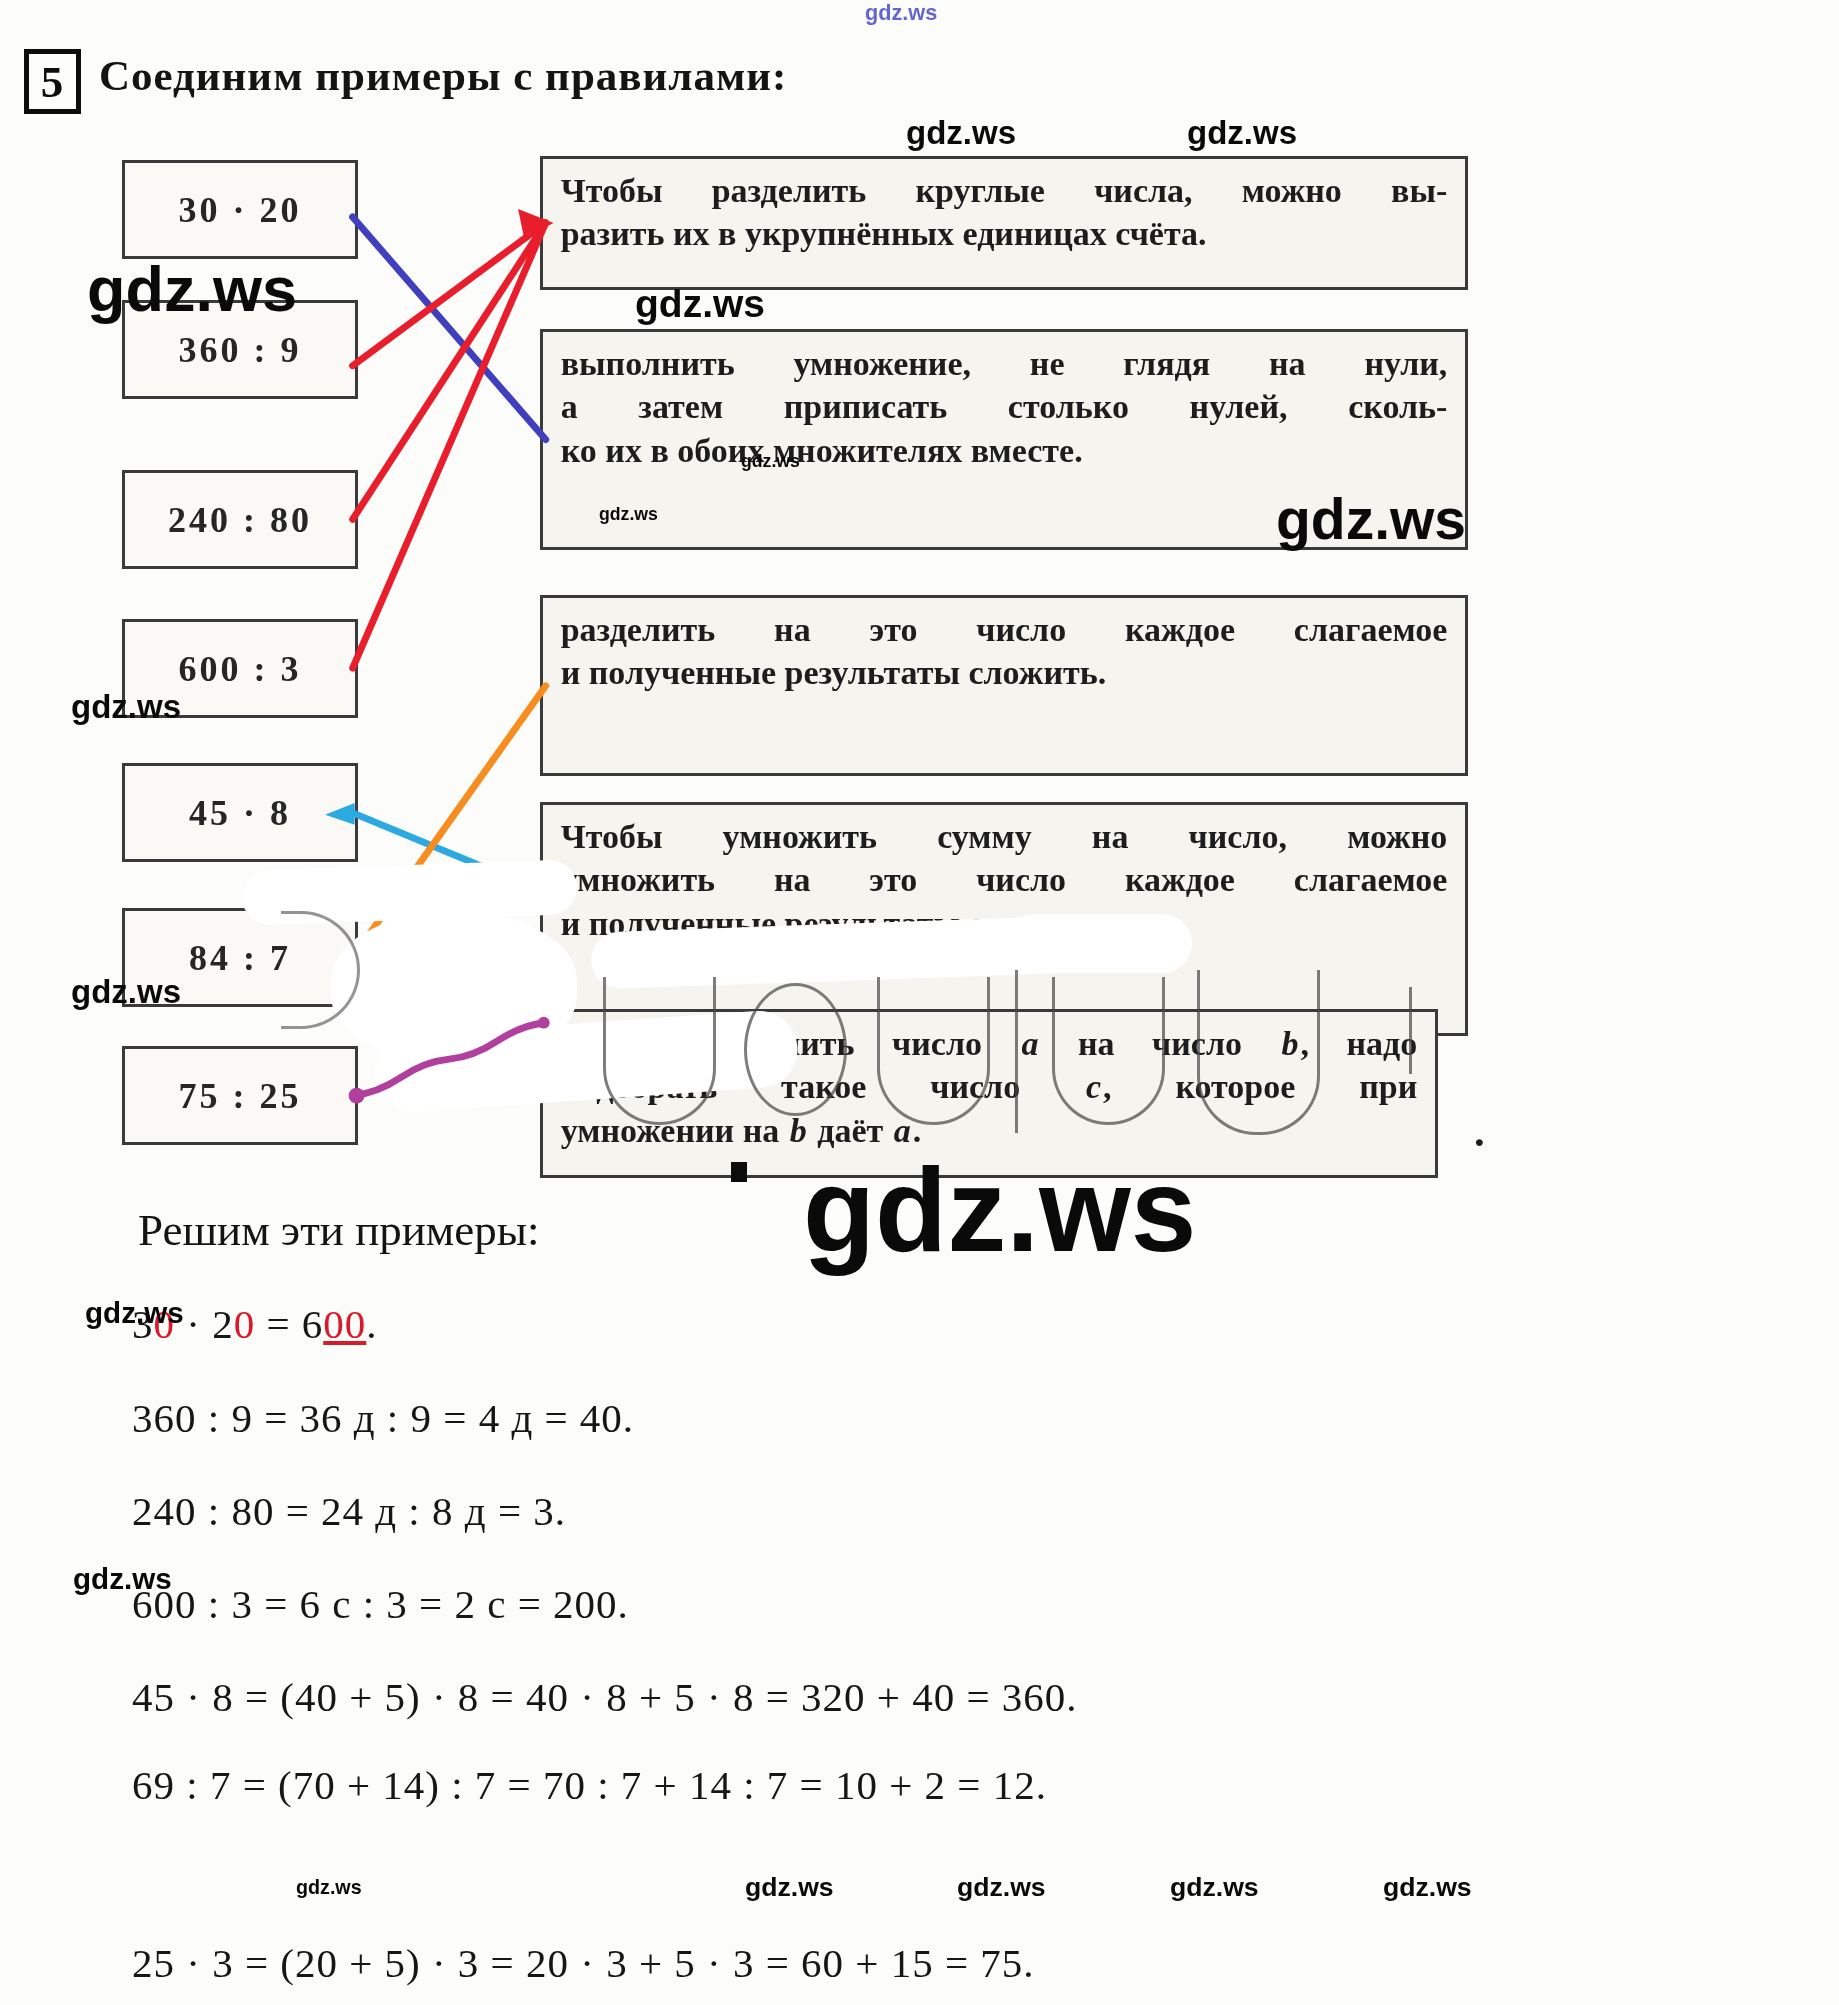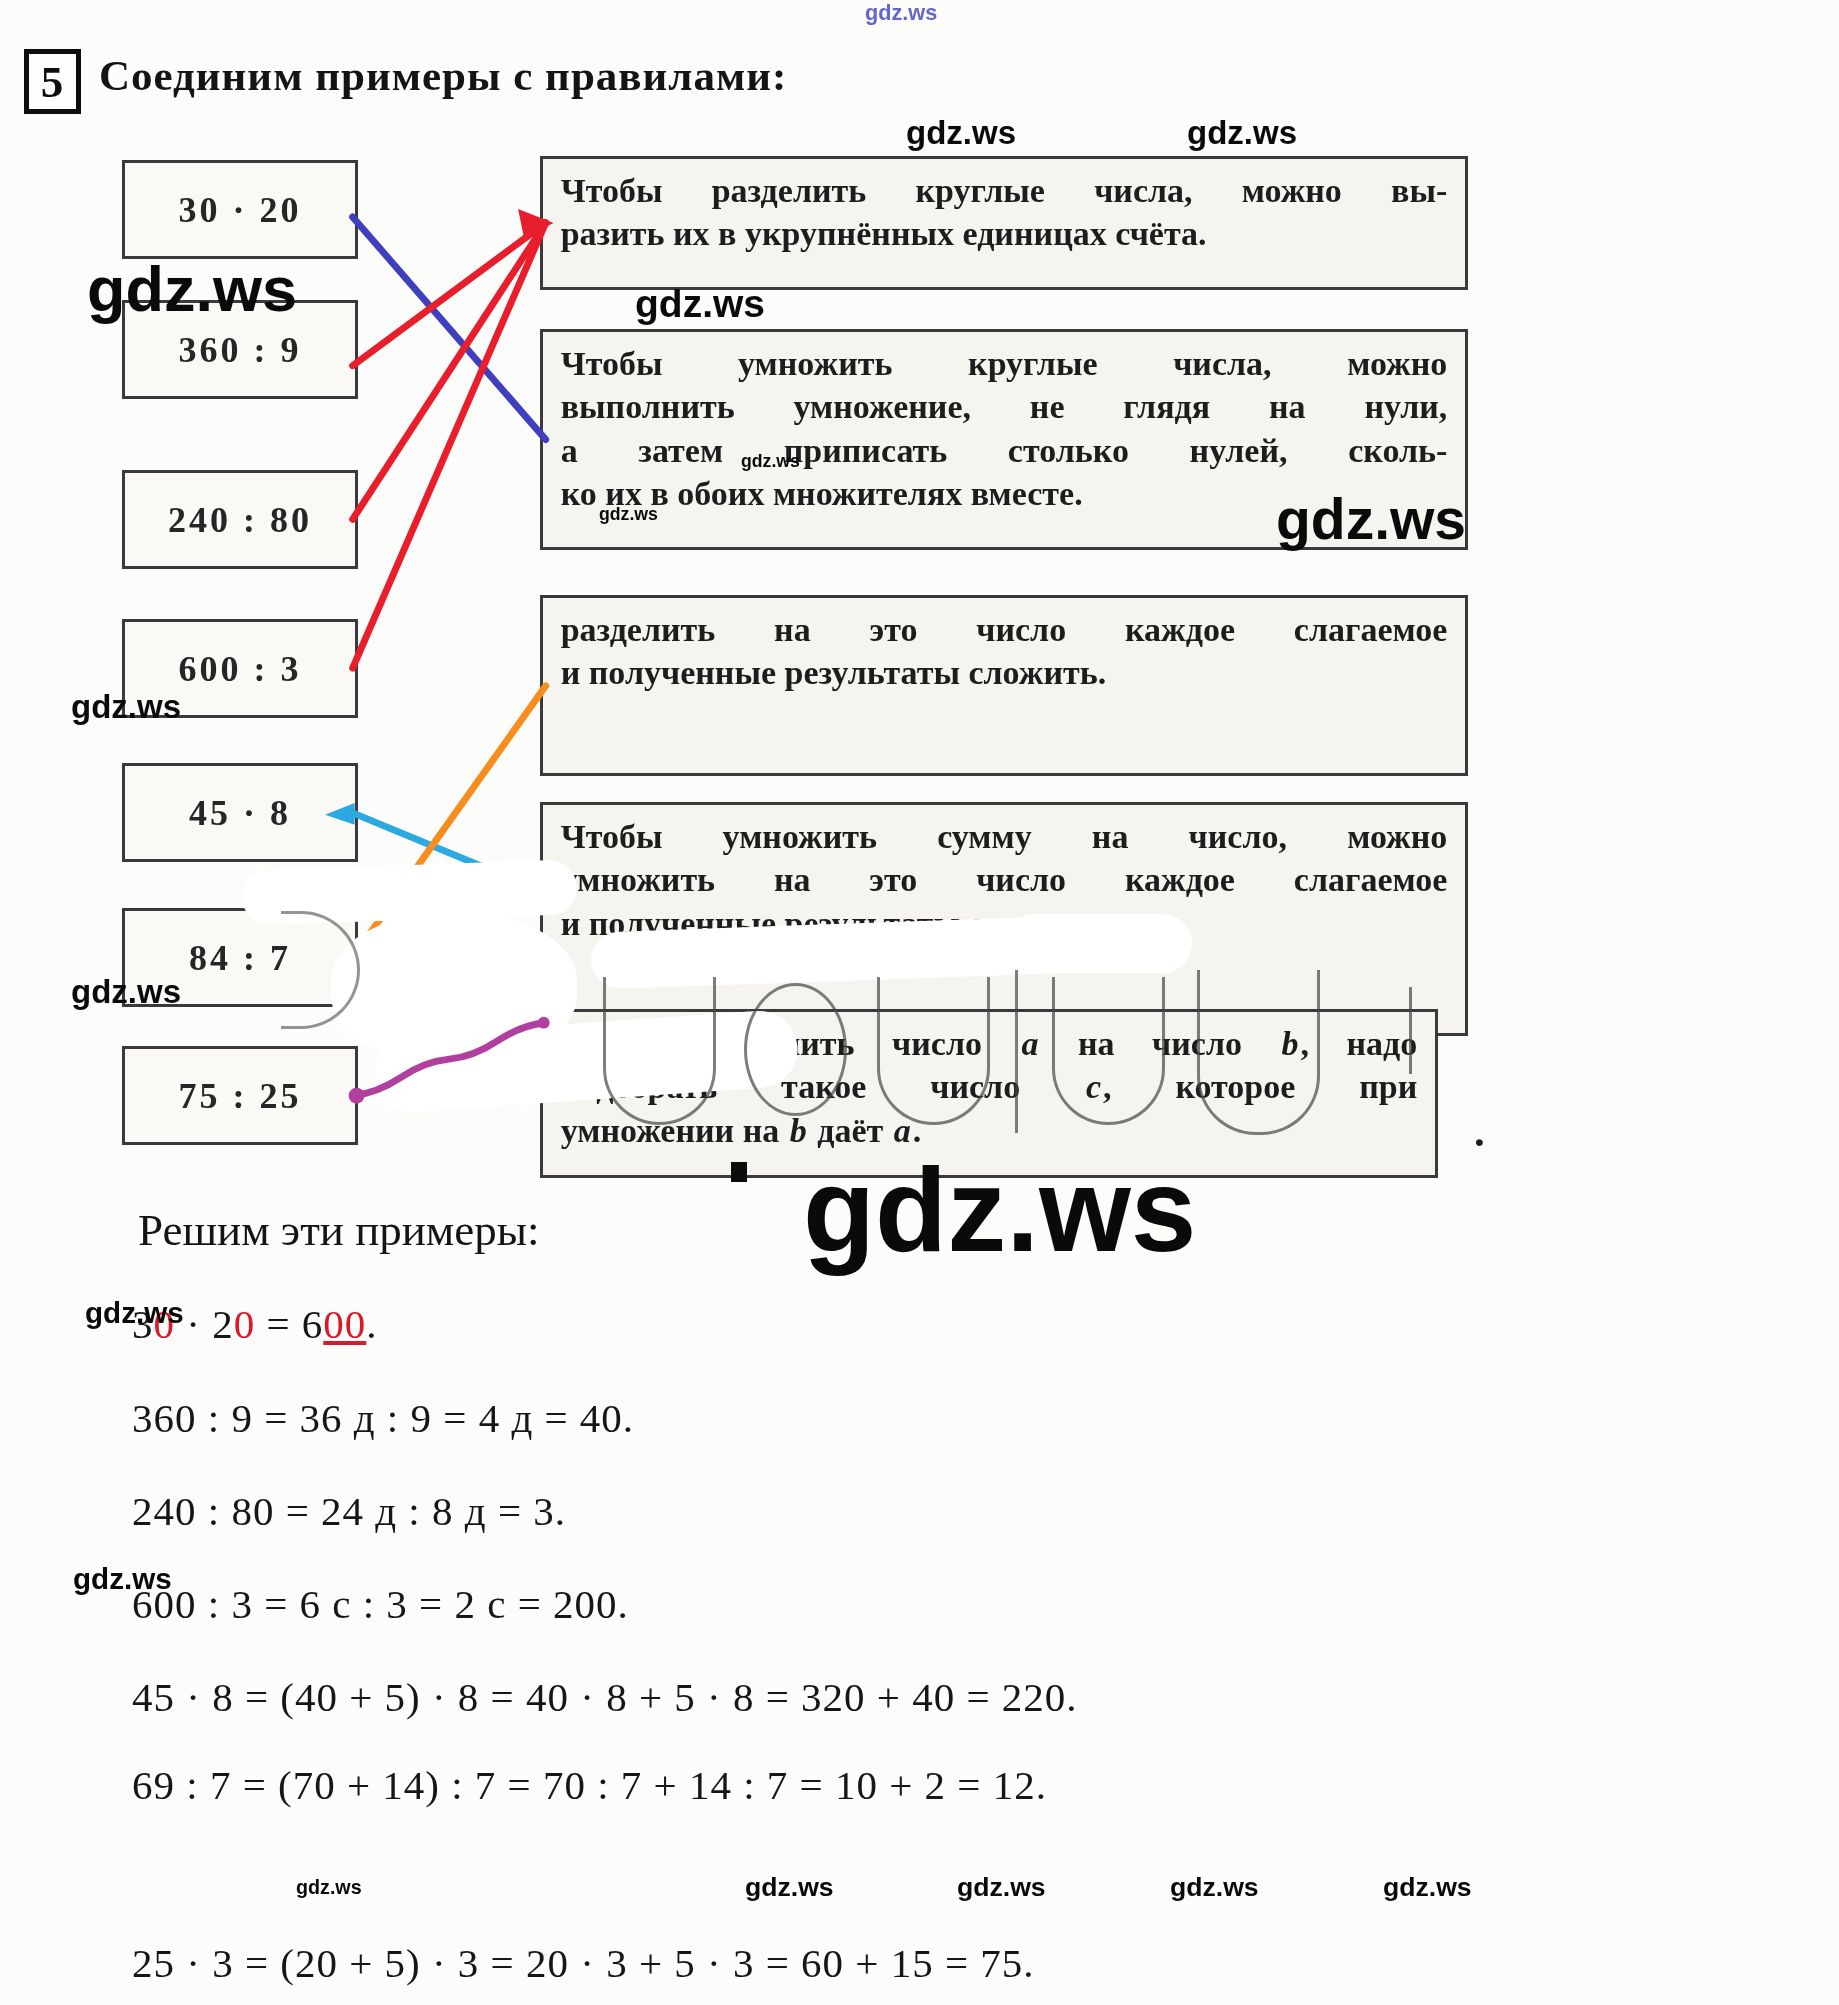--- a/index.html
+++ b/index.html
@@ -80,21 +80,20 @@
     </div>
   <div class="exbox" style="top:1046px">
       <span>75 : 25</span>
     </div>
 
   <div class="rulebox" style="top:156px;height:134px">
       <div class="rule-line">Чтобы разделить круглые числа, можно вы-</div>
       <div class="rule-line last">разить их в укрупнённых единицах счёта.</div>
     </div>
   <div class="rulebox" style="top:329px;height:221px">
-      <div class="rule-line">Чтобы умножить круглые числа, можно</div>
       <div class="rule-line">выполнить умножение, не глядя на нули,</div>
       <div class="rule-line">а затем приписать столько нулей, сколь-</div>
       <div class="rule-line last">ко их в обоих множителях вместе.</div>
     </div>
   <div class="rulebox" style="top:595px;height:181px">
       <div class="rule-line">разделить на это число каждое слагаемое</div>
       <div class="rule-line last">и полученные результаты сложить.</div>
     </div>
   <div class="rulebox" style="top:802px;height:234px">
       <div class="rule-line">Чтобы умножить сумму на число, можно</div>
@@ -140,21 +139,21 @@
       <circle cx="552" cy="1038" r="6" fill="#b13f9e"></circle>
     </svg>
 
   <div class="decor-square"></div>
 
   <div class="sol-heading">Решим эти примеры:</div>
   <div class="eq" style="top:1300px" id="eq-first"><span>3</span><span class="red" style="color: rgb(216, 26, 42);">0</span><span> · </span><span>2</span><span class="red" style="color: rgb(216, 26, 42);">0</span><span> = </span><span>6</span><span class="red" style="color: rgb(216, 26, 42); text-decoration: underline;">00</span><span>.</span></div>
   <div class="eq" style="top:1394px">360 : 9 = 36 д : 9 = 4 д = 40.</div>
   <div class="eq" style="top:1487px">240 : 80 = 24 д : 8 д = 3.</div>
   <div class="eq" style="top:1580px">600 : 3 = 6 с : 3 = 2 с = 200.</div>
-  <div class="eq" style="top:1673px">45 · 8 = (40 + 5) · 8 = 40 · 8 + 5 · 8 = 320 + 40 = 220.</div>
+  <div class="eq" style="top:1673px">45 · 8 = (40 + 5) · 8 = 40 · 8 + 5 · 8 = 320 + 40 = 360.</div>
   <div class="eq" style="top:1761px">69 : 7 = (70 + 14) : 7 = 70 : 7 + 14 : 7 = 10 + 2 = 12.</div>
   <div class="eq" style="top:1939px">25 · 3 = (20 + 5) · 3 = 20 · 3 + 5 · 3 = 60 + 15 = 75.</div>
 
 <span class="wm" style="left: 865px; top: 2px; font-size: 21.7px; color: rgb(101, 101, 207);">gdz.ws</span>
     <span class="wm" style="left: 906px; top: 116px; font-size: 33px;">gdz.ws</span>
     <span class="wm" style="left: 1187px; top: 116px; font-size: 33px;">gdz.ws</span>
     <span class="wm" style="left: 87px; top: 258px; font-size: 63px;">gdz.ws</span>
     <span class="wm" style="left: 635px; top: 284px; font-size: 39px;">gdz.ws</span>
     <span class="wm" style="left: 741px; top: 453px; font-size: 17.7px;">gdz.ws</span>
     <span class="wm" style="left: 599px; top: 506px; font-size: 17.7px;">gdz.ws</span>

